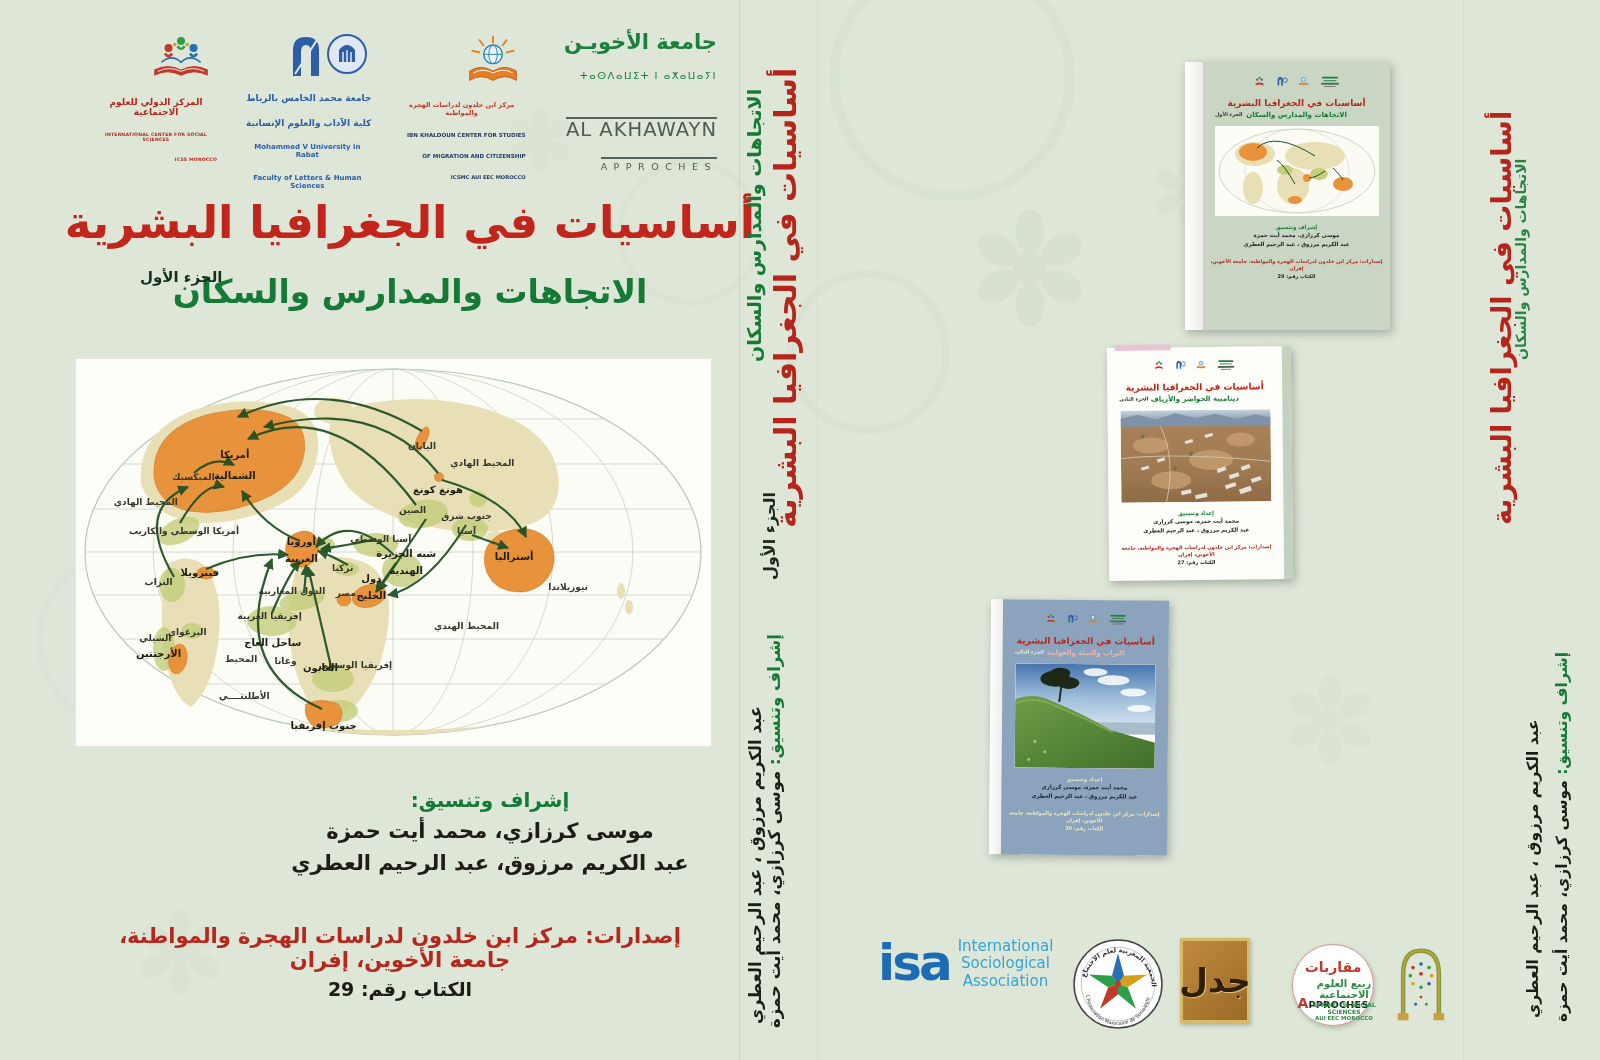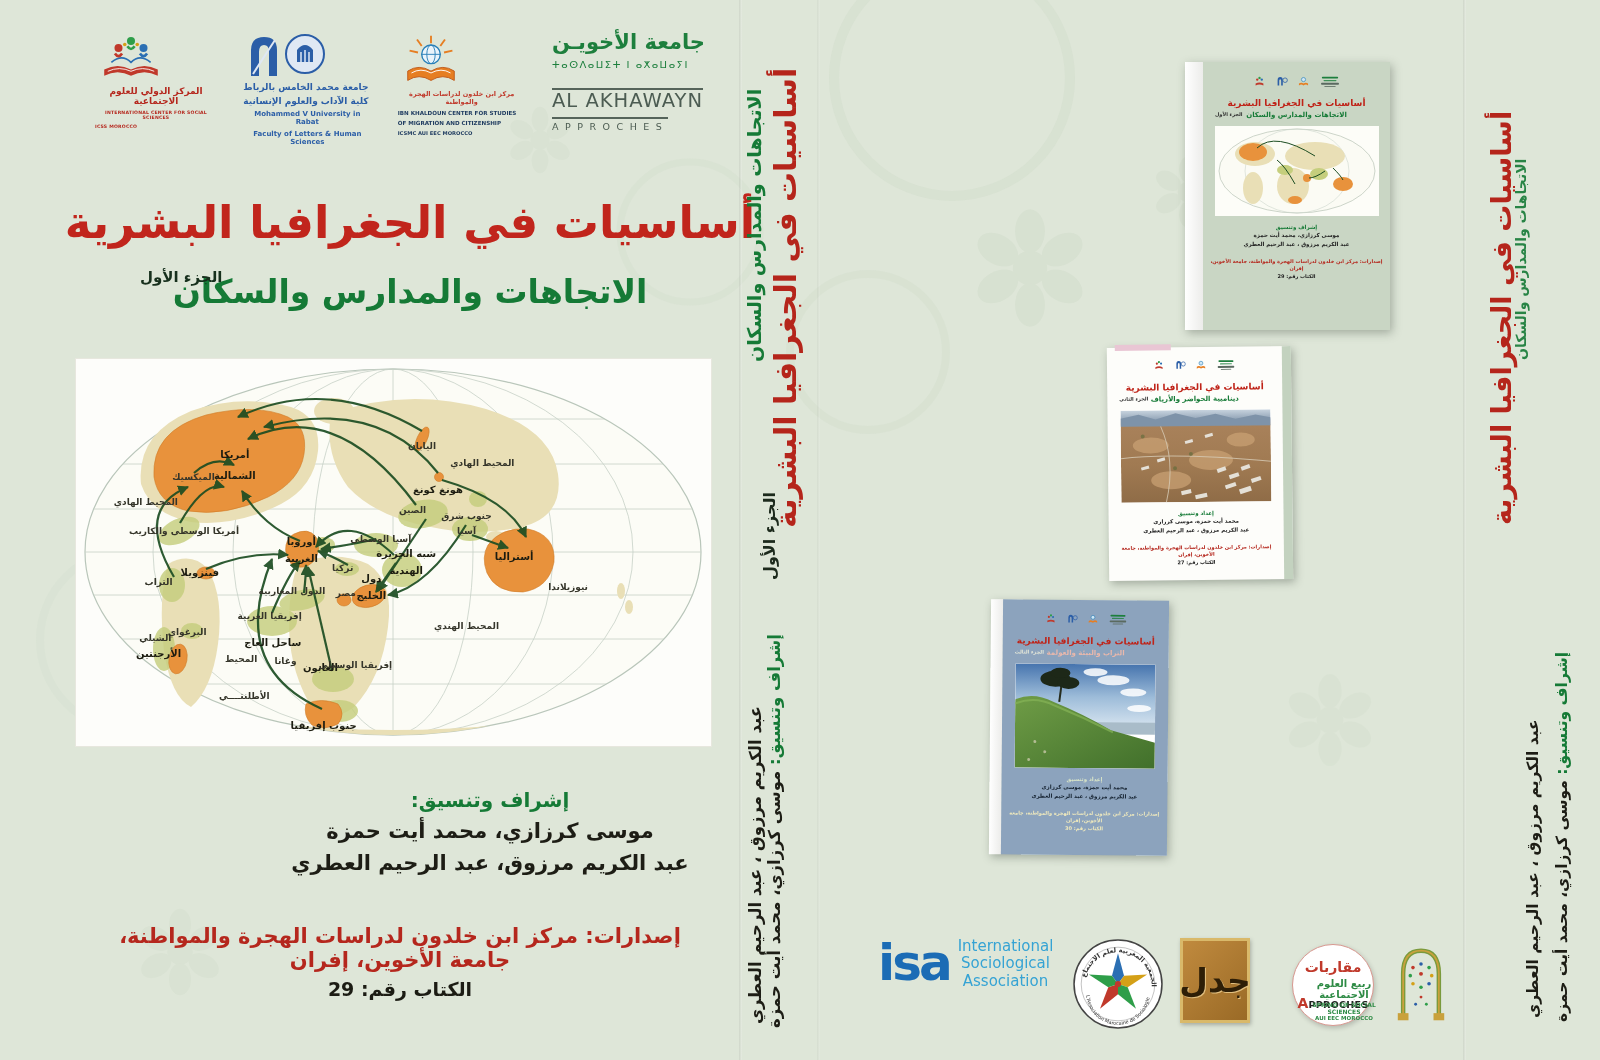--- a/index.html
+++ b/index.html
@@ -7,35 +7,35 @@
         background:#dee6d8;font-family:"DejaVu Sans","Liberation Sans",sans-serif;}
   .wm{position:absolute;left:0;top:0;z-index:0;}
 
   
   .crease{position:absolute;top:0;height:1060px;width:3px;z-index:2;
           background:linear-gradient(90deg,rgba(0,0,0,.07),rgba(255,255,255,.25));}
 
   
   .logo-row{position:absolute;left:95px;top:32px;width:622px;height:110px;display:flex;
             justify-content:space-between;align-items:flex-start;z-index:3;}
-  .logo{display:flex;flex-direction:column;align-items:flex-start;gap:4px;text-align:center;}
+  .logo{display:flex;flex-direction:column;align-items:flex-end;gap:15px;text-align:center;}
   .logo-icss{width:122px;} .icss-ar{font-size:9px;font-weight:bold;color:#b5271d;}
   .icss-en{font-size:4.6px;font-weight:bold;color:#b5271d;letter-spacing:.2px;}
   .logo-um5{width:128px;}
   .um5-ar{font-size:9px;color:#2b5ea7;font-weight:bold;}
   .um5-en{font-size:7px;color:#2b5ea7;} .um5-en.b{font-weight:bold;}
   .logo-ibnkh{width:128px;}
   .ibn-ar{font-size:6.5px;color:#c0392b;font-weight:bold;}
   .ibn-en{font-size:5.6px;color:#1d3a5f;font-weight:bold;}
   .ibn-en2{font-size:5.2px;color:#1d3a5f;font-weight:bold;}
   .logo-akh{width:165px;}
   .akh-ar{font-size:21px;font-weight:bold;color:#1d7f3d;line-height:1;}
   .akh-tif{font-size:10px;color:#1d7f3d;letter-spacing:1.5px;margin-top:2px;}
   .akh-name{font-size:19.5px;color:#4c5c52;letter-spacing:1px;border-top:2px solid #55645a;
-            margin-top:14px;padding-top:1px;line-height:1.05;}
+            margin-top:21px;padding-top:1px;line-height:1.05;}
   .akh-univ{font-size:9.5px;color:#4c5c52;letter-spacing:6.5px;border-top:2px solid #55645a;
             margin-top:2px;padding-top:2px;}
 
   .main-title{position:absolute;left:60px;top:196px;width:700px;text-align:center;
               font-size:45px;font-weight:bold;color:#c1251c;z-index:3;}
   .main-subtitle{position:absolute;left:60px;top:272px;width:700px;text-align:center;
                  font-size:33px;font-weight:bold;color:#157a36;z-index:3;}
   .part-label{position:absolute;left:140px;top:268px;font-size:15px;font-weight:bold;
               color:#17301d;z-index:4;}
 

